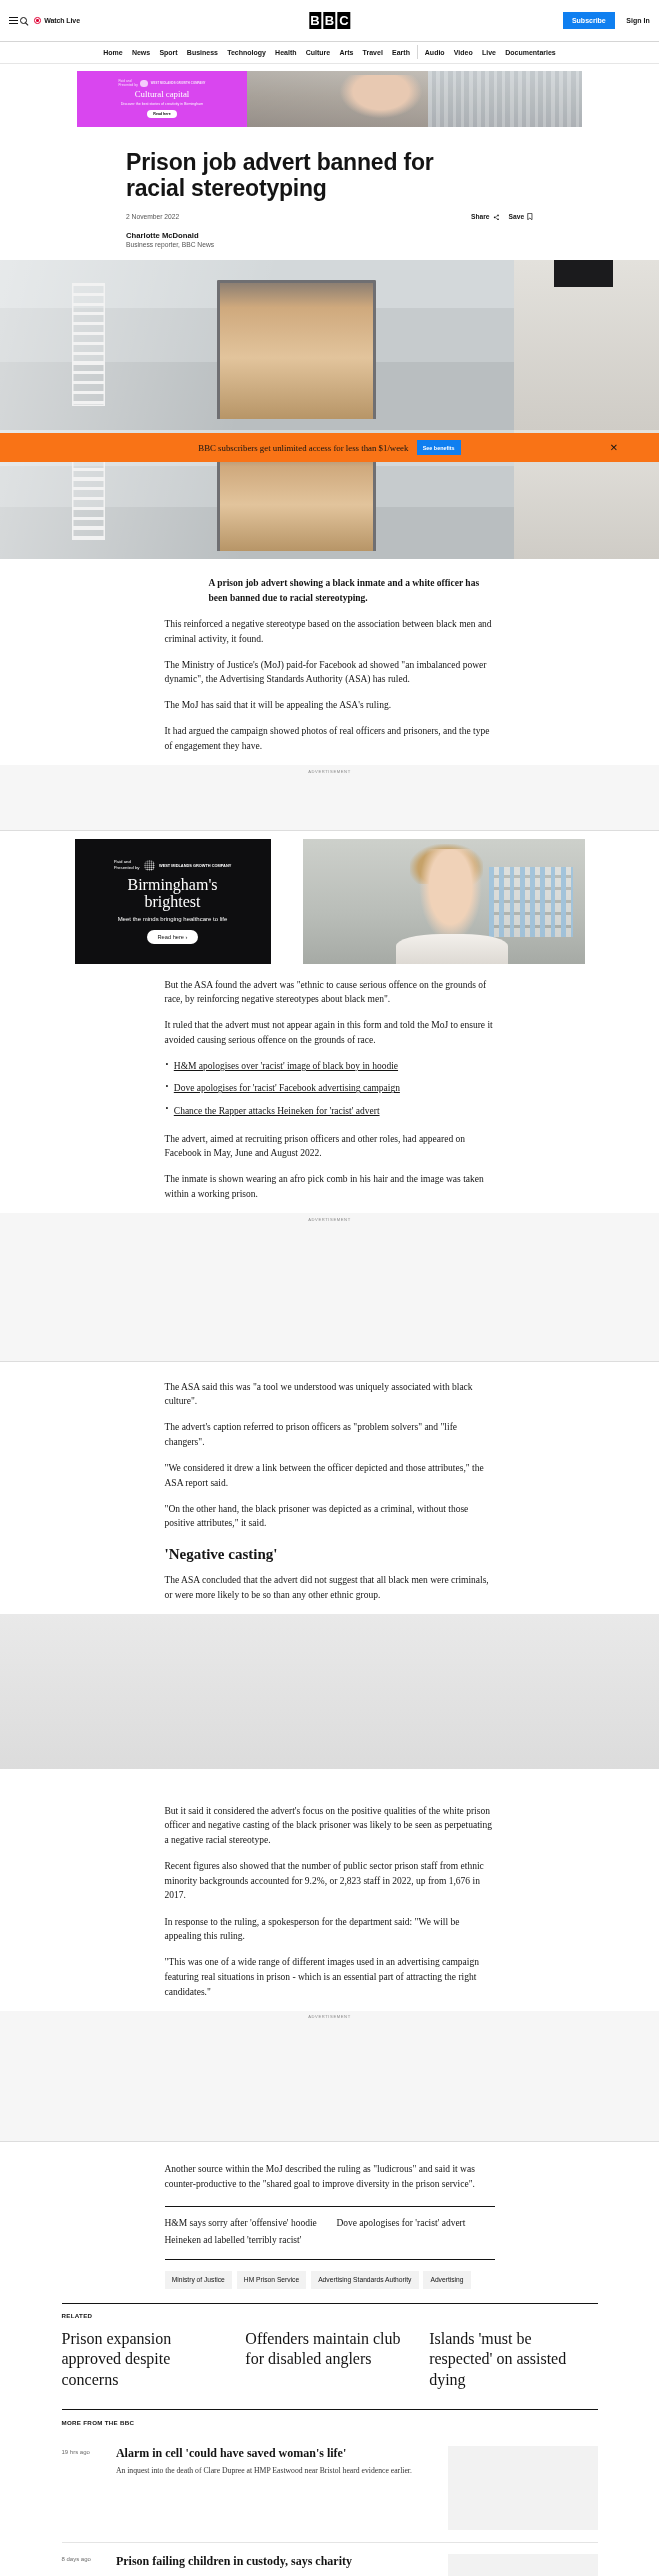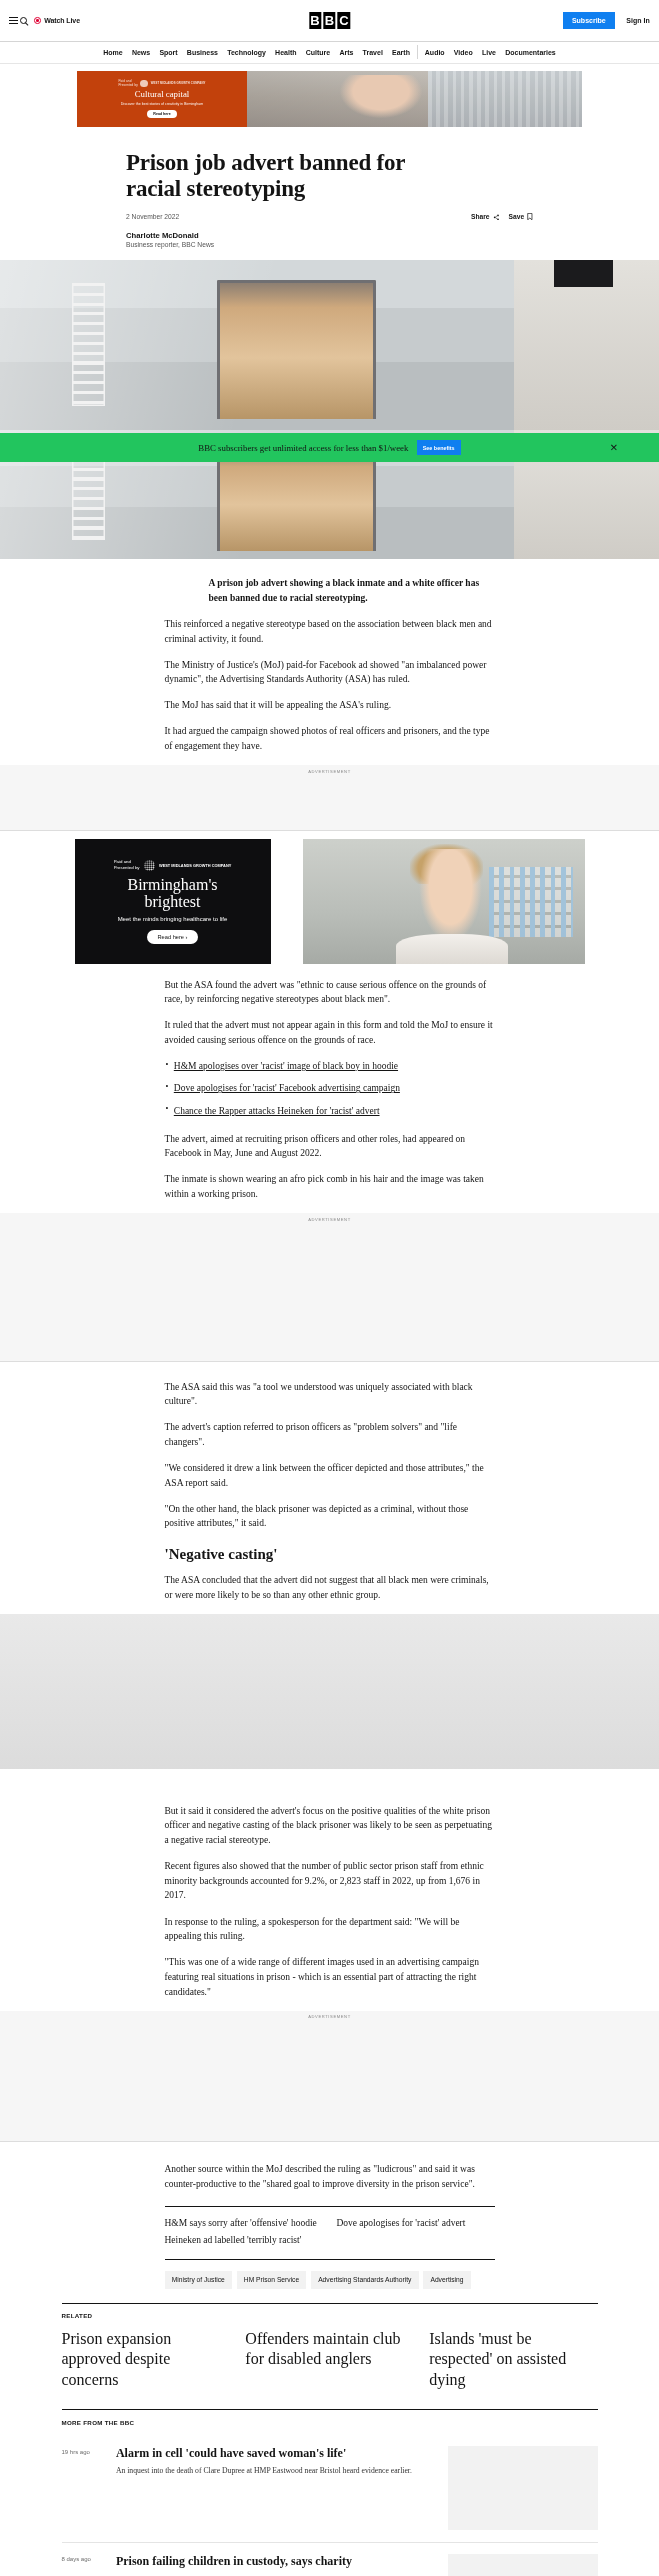--- a/index.html
+++ b/index.html
@@ -76,21 +76,21 @@
   
   .top-promo-wrap {
     border-top: 0.5px solid #e6e6e6;
     padding: 7.2px 0 8.2px;
     display: flex; justify-content: center; background: #fff;
   }
   .top-promo {
     width: 505px; height: 56px; display: flex; overflow: hidden;
   }
   .tp-left {
-    width: 170px; background: #c2410c; color: #fff;
+    width: 170px; background: #d946ef; color: #fff;
     display: flex; flex-direction: column; align-items: center; justify-content: center;
     gap: 2.6px; padding: 4.1px;
   }
   .tp-paid { font-size: 3.1px; letter-spacing: 0.1px; opacity: .85; display: flex; align-items: center; gap: 2.6px; }
   .tp-dots {
     width: 7.7px; height: 7.7px; border-radius: 50%;
     background: radial-gradient(circle, #fff 0.5px, transparent 0.7px) 0 0/1.5px 1.5px;
   }
   .tp-wm { font-size: 2.8px; line-height: 1.25; font-weight: 700; text-align: left; }
   .tp-title { font-family: "Liberation Serif", serif; font-size: 8.8px; line-height: 1.05; text-align: center; }
@@ -115,21 +115,21 @@
     background:
       repeating-linear-gradient(90deg, rgba(255,255,255,.22) 0 3.6px, rgba(0,0,0,.05) 3.6px 8.2px),
       linear-gradient(#cdd6dc,#b7bfc6);
     opacity:.8;
   }
 
   
   .article-wrap { display: flex; justify-content: center; }
   .article-col { width: 407px; padding-top: 15.5px; }
   h1.headline {
-    font-family: Liberation Serif, serif;
+    font-family: Liberation Sans, sans-serif;
     font-weight: 700;
     font-size: 23px;
     line-height: 1.12;
     letter-spacing: -0.2px;
     margin-bottom: 11.3px;
     max-width: 319px;
   }
   .meta-row { display: flex; align-items: center; justify-content: space-between; margin-bottom: 10.3px; }
   .pub-date { font-size: 6.7px; color: #555; }
   .meta-actions { display: flex; align-items: center; gap: 9.3px; font-size: 6.7px; font-weight: 700; }
@@ -162,21 +162,21 @@
     background: linear-gradient(#e3e1dc, #cfccc6);
   }
   .hero .dark {
     position: absolute; right: 7%; top: 0; width: 9%; height: 16%;
     background: #1b1b1d;
   }
 
   
   .sub-banner {
     position: absolute; left: 0; right: 0;
-    background: #22c55e;
+    background: #f97316;
     height: 29px;
     display: flex; align-items: center; justify-content: center;
     gap: 8.2px;
     z-index: 40;
   }
   .sub-banner-text { font-family: "Liberation Serif", serif; font-size: 8.8px; }
   .sub-banner-btn {
     background: #0f7ff0; color: #fff; border: 0; font-size: 5.4px;
     font-weight: 700; padding: 4.1px 6.2px; cursor: pointer;
     font-family: "Liberation Sans", sans-serif;

